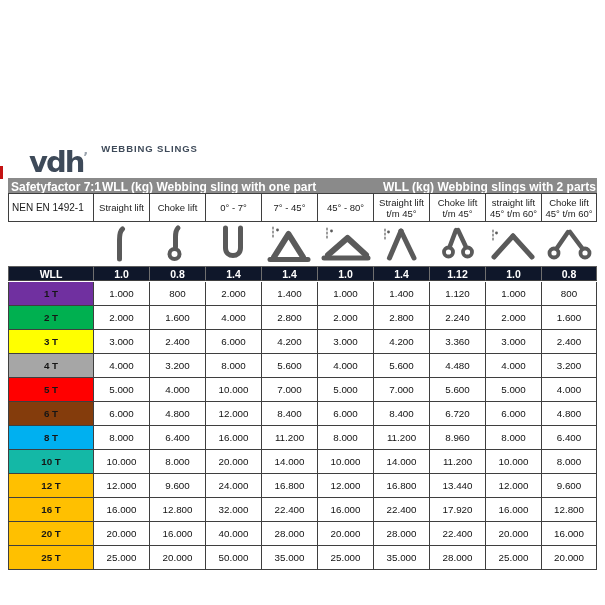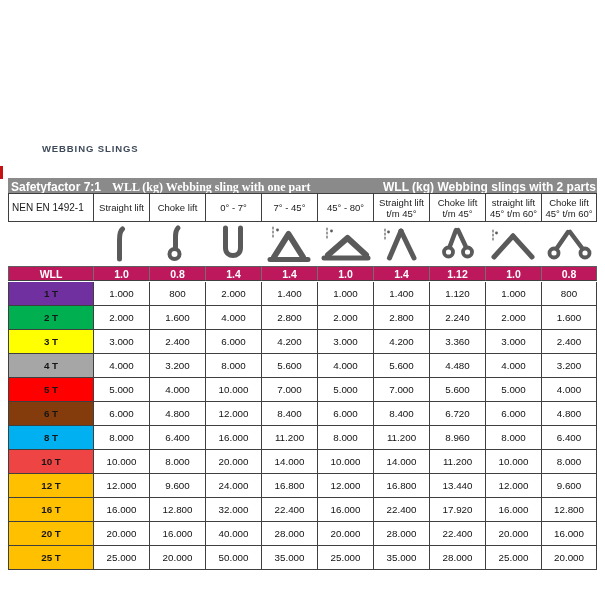--- a/index.html
+++ b/index.html
@@ -11,21 +11,21 @@
   .logo{font-family:"DejaVu Sans",sans-serif;font-weight:bold;font-size:29px;line-height:26px;
         color:#3e4a59;letter-spacing:-2px;}
   .logo::after{content:"\2019";font-size:13px;color:#9aa3ad;vertical-align:super;letter-spacing:0;}
   .tagline{font-size:9.5px;font-weight:bold;color:#3e4a59;letter-spacing:0.9px;margin:0 0 21px 13px;}
   .red-sliver{position:absolute;left:0;top:166px;width:3px;height:13px;background:#c41212;}
 
   
   .banner{position:absolute;left:8px;top:178px;width:589px;height:25px;background:#8a8a8a;
           color:#fff;font-size:12px;font-weight:bold;white-space:nowrap;}
   .banner span{position:absolute;top:1.5px;}
-  .b1{left:3px;} .b2{left:104px;font-family:Liberation Serif, serif;} .b3{left:375px;width:222px;text-align:left;}
+  .b1{left:3px;} .b2{left:94px;} .b3{left:375px;width:222px;text-align:left;}
 
   
   .grid{display:grid;grid-template-columns:85px repeat(9,56px);box-sizing:border-box;}
   .grid *{box-sizing:border-box;}
 
   
   #col-headers{position:absolute;left:8px;top:193px;}
   .hcell{height:29px;border:solid #3f3f3f;border-width:1px 0 1px 1px;background:#fff;
          display:flex;flex-direction:column;justify-content:center;align-items:center;
          font-size:9.5px;line-height:11px;text-align:center;}
@@ -33,21 +33,21 @@
   .hcell.std{justify-content:center;align-items:flex-start;padding-left:3px;font-size:10px;}
 
   
   #icon-row{position:absolute;left:8px;top:222px;height:44px;}
   .icell{height:44px;display:flex;align-items:center;justify-content:center;}
   .icell svg{display:block;}
   .st{stroke:#5a5a5a;fill:none;stroke-linecap:round;stroke-linejoin:round;}
 
   
   #factor-row{position:absolute;left:8px;top:266px;}
-  .fcell{height:15px;background:#be185d;color:#fff;font-weight:bold;font-size:10.5px;
+  .fcell{height:15px;background:#0f172a;color:#fff;font-weight:bold;font-size:10.5px;
          display:flex;align-items:center;justify-content:center;
          border-top:1px solid #5e5e5e;border-bottom:1px solid #3f3f3f;border-left:1px solid #6f6f6f;}
   .fcell:first-child{border-left:1px solid #5e5e5e;}
   .fcell:last-child{border-right:1px solid #5e5e5e;}
 
   
   #data-rows{position:absolute;left:8px;top:282px;}
   .drow{display:grid;grid-template-columns:85px repeat(9,56px);height:24px;}
   .dcell{border-left:1px solid #3f3f3f;border-bottom:1px solid #3f3f3f;background:#fff;
          display:flex;align-items:center;justify-content:center;font-size:9.8px;color:#111;}
@@ -55,20 +55,21 @@
   .label-cell{font-weight:bold;font-size:9.8px;color:#161616;}
 </style>
 </head>
 <body>
 
 <div class="canvas">
 
   <div class="red-sliver"></div>
 
   <div class="logo-row">
+    <span class="logo">vdh</span>
     <span class="tagline">WEBBING SLINGS</span>
   </div>
 
   <div class="banner">
     <span class="b1">Safetyfactor 7:1</span>
     <span class="b2">WLL (kg) Webbing sling with one part</span>
     <span class="b3">WLL (kg) Webbing slings with 2 parts</span>
   </div>
 
   <div class="grid" id="col-headers">
@@ -266,21 +267,21 @@
         <div class="dcell">6.400</div>
         <div class="dcell">16.000</div>
         <div class="dcell">11.200</div>
         <div class="dcell">8.000</div>
         <div class="dcell">11.200</div>
         <div class="dcell">8.960</div>
         <div class="dcell">8.000</div>
         <div class="dcell">6.400</div>
       </div>
       <div class="drow">
-        <div class="dcell label-cell" style="background: #ef4444;">10 T</div>
+        <div class="dcell label-cell" style="background: #14b8a6;">10 T</div>
         <div class="dcell">10.000</div>
         <div class="dcell">8.000</div>
         <div class="dcell">20.000</div>
         <div class="dcell">14.000</div>
         <div class="dcell">10.000</div>
         <div class="dcell">14.000</div>
         <div class="dcell">11.200</div>
         <div class="dcell">10.000</div>
         <div class="dcell">8.000</div>
       </div>

